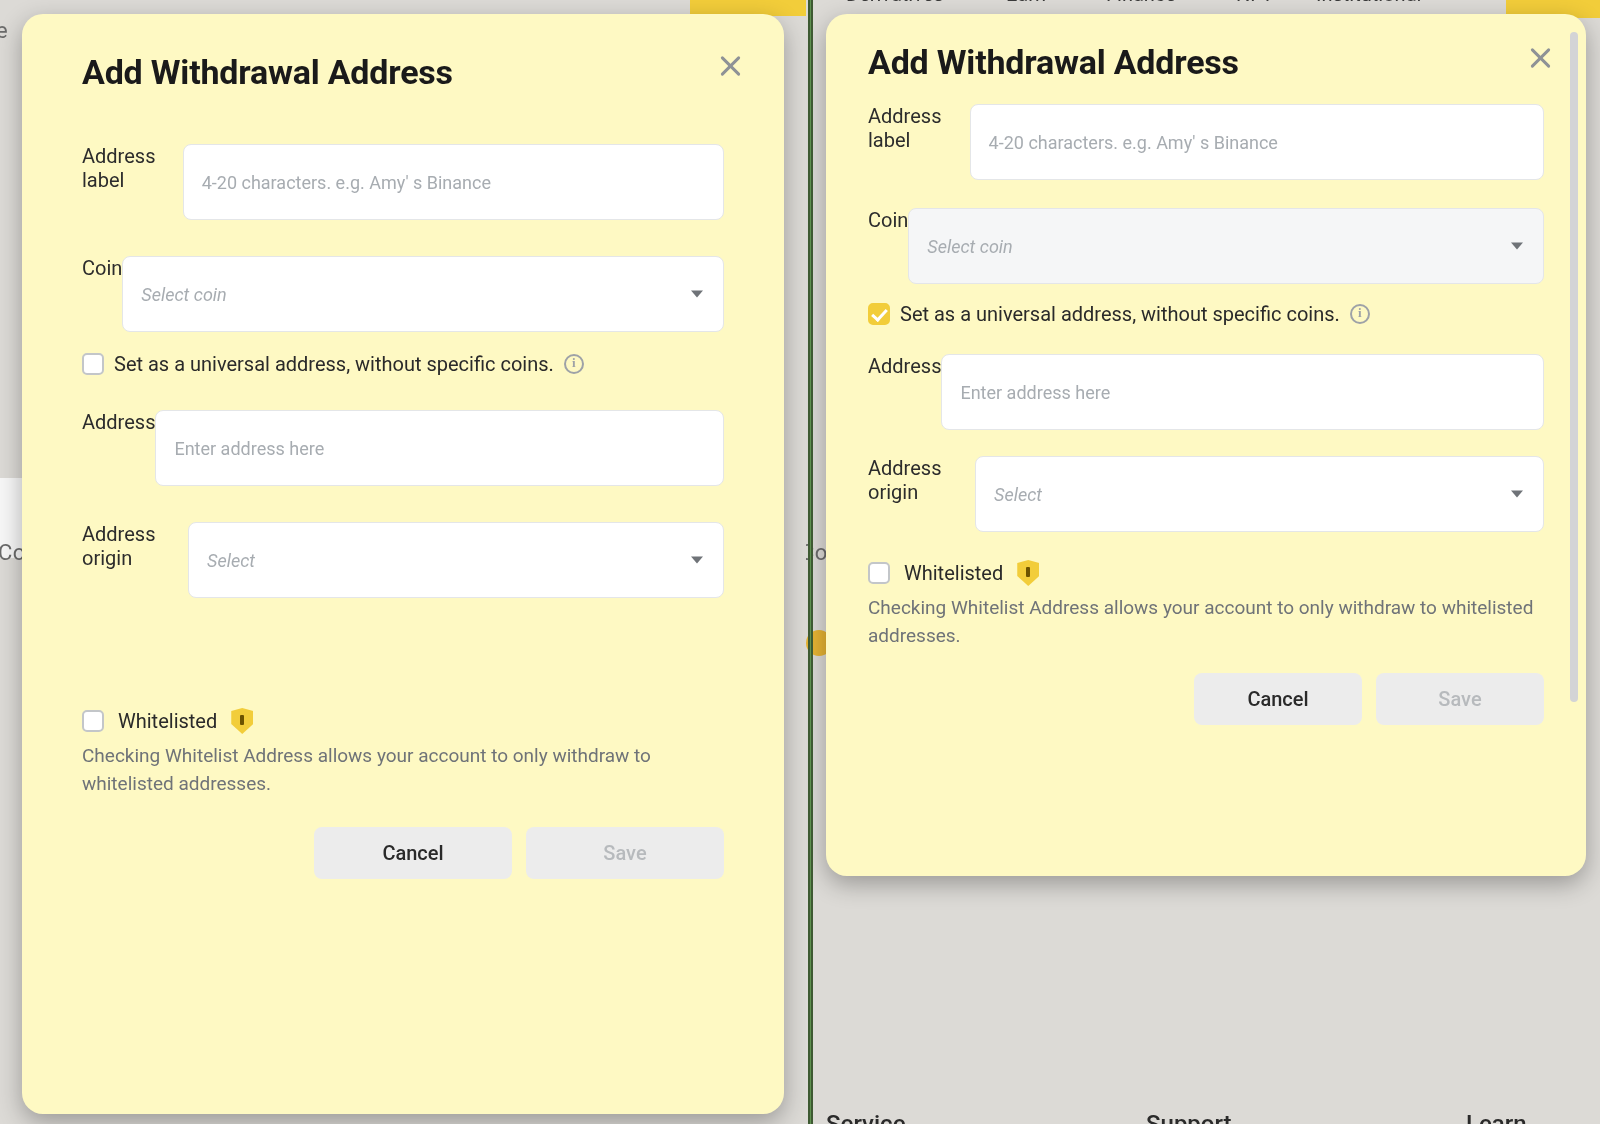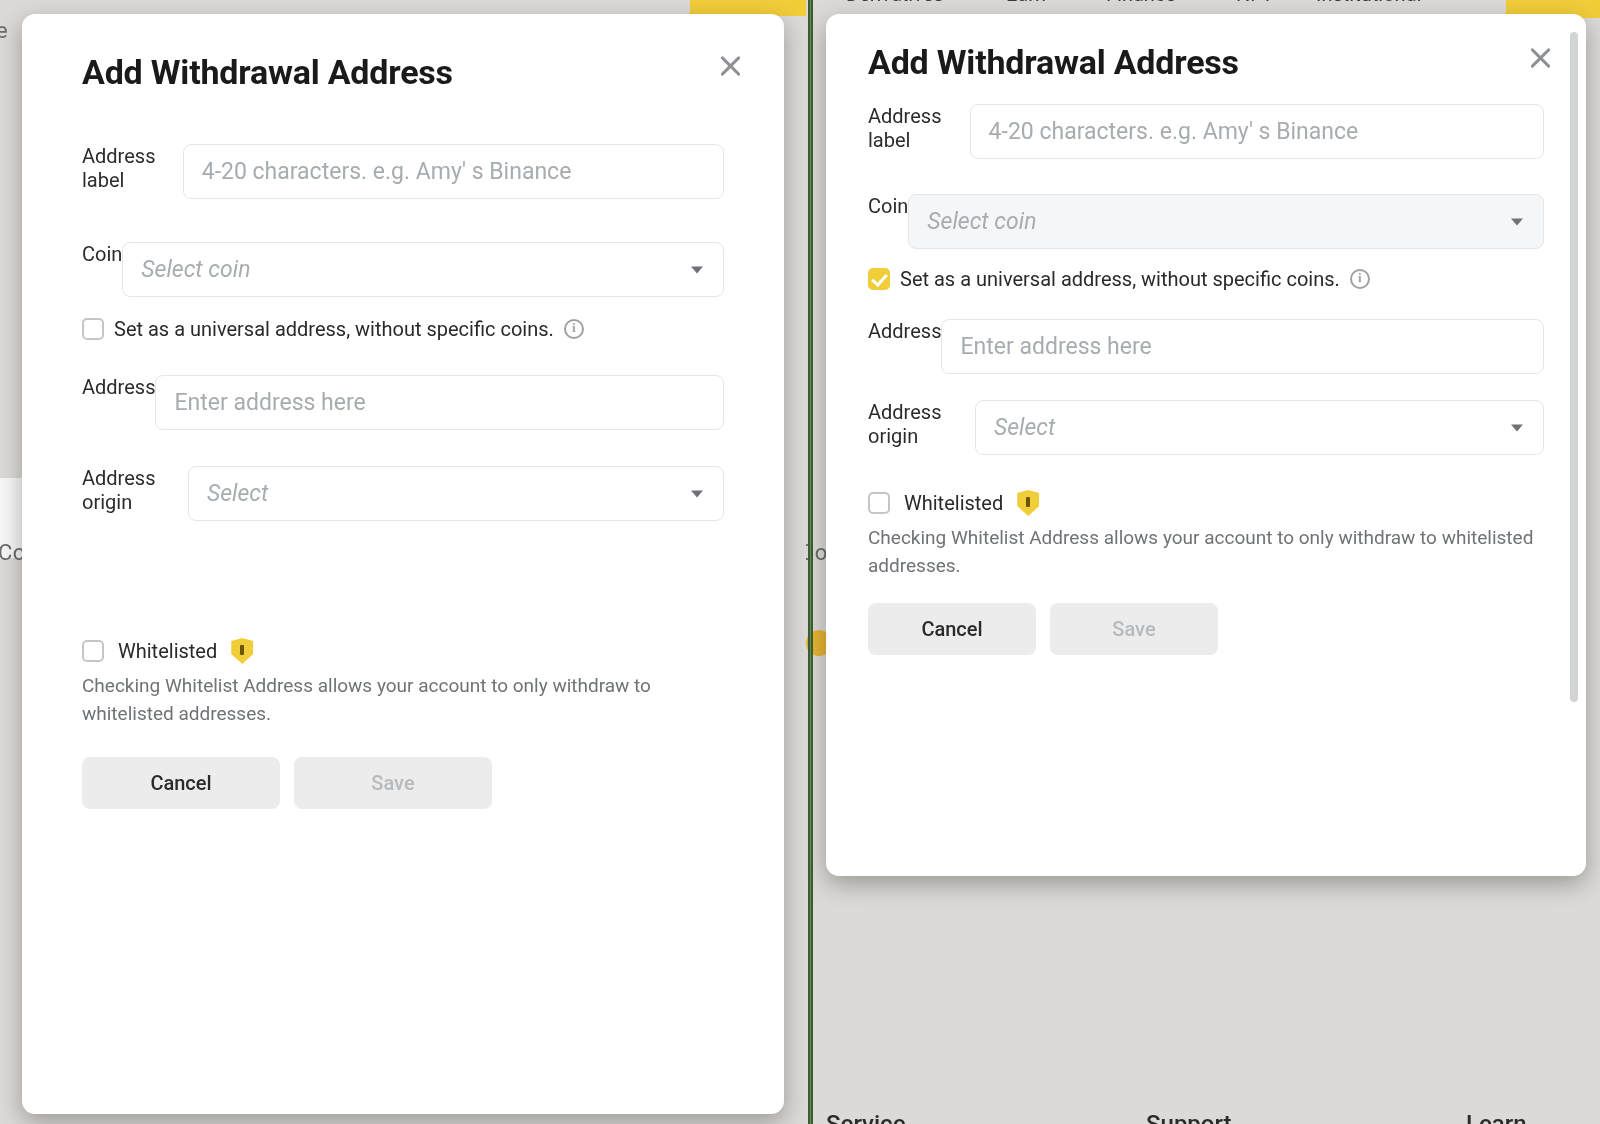--- a/index.html
+++ b/index.html
@@ -62,22 +62,22 @@
     bottom: -14px;
     font-size: 24px;
     color: #2a2a2a;
     font-weight: 500;
   }
   .bg-yellowstrip { position: absolute; height: 40px; background: #f2cd3a; }
 
   
   .modal {
     position: absolute;
-    background: #ffffff;
-    border-radius: 13px;
+    background: #fef9c3;
+    border-radius: 21px;
     box-shadow: 0 8px 24px rgba(0,0,0,0.30);
     display: flex;
     flex-direction: column;
   }
   
   .modal.left  { left: 22px; top: 14px; width: 762px; height: 1100px; padding: 38px 60px 40px 60px; }
   .modal.right { left: 20px; top: 14px; width: 760px; height: 862px; padding: 28px 42px 34px 42px; }
 
   .modal-title {
     font-size: 34px;
@@ -116,25 +116,25 @@
 
   .form { display: flex; flex-direction: column; }
   .field { display: flex; }
   .field-label {
     font-size: 20px;
     color: #2c2c2c;
     margin-bottom: 14px;
   }
   .text-input, .select {
     width: 100%;
-    height: 55px;
+    height: 76px;
     border: 1px solid #e4e6e8;
     border-radius: 8px;
     background: #fff;
-    font-size: 23px;
+    font-size: 18px;
     color: #1a1a1a;
     padding: 0 18px;
     display: flex;
     align-items: center;
   }
   .text-input.placeholder, .select.placeholder { color: #a7acb1; }
   .select.disabled { background: #f5f6f7; color: #a7acb1; }
   .select { position: relative; font-style: italic; }
   .select .caret {
     position: absolute;
@@ -215,21 +215,21 @@
   }
   .helper {
     font-size: 19px;
     color: #6f7378;
     line-height: 1.45;
     margin-top: 8px;
   }
 
   .actions {
     display: flex;
-    justify-content: flex-start;
+    justify-content: flex-end;
     gap: 14px;
   }
   .btn {
     height: 52px;
     min-width: 168px;
     border-radius: 8px;
     border: none;
     font-size: 20px;
     font-weight: 500;
     display: flex;

